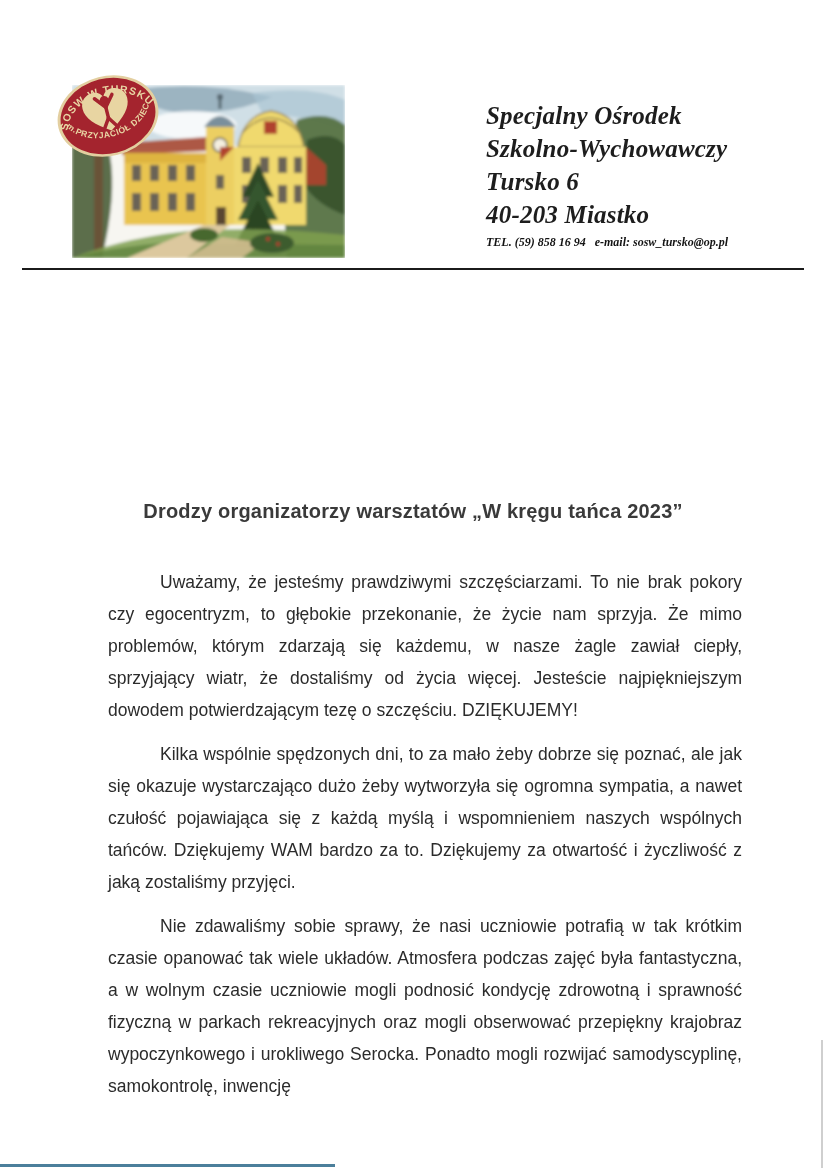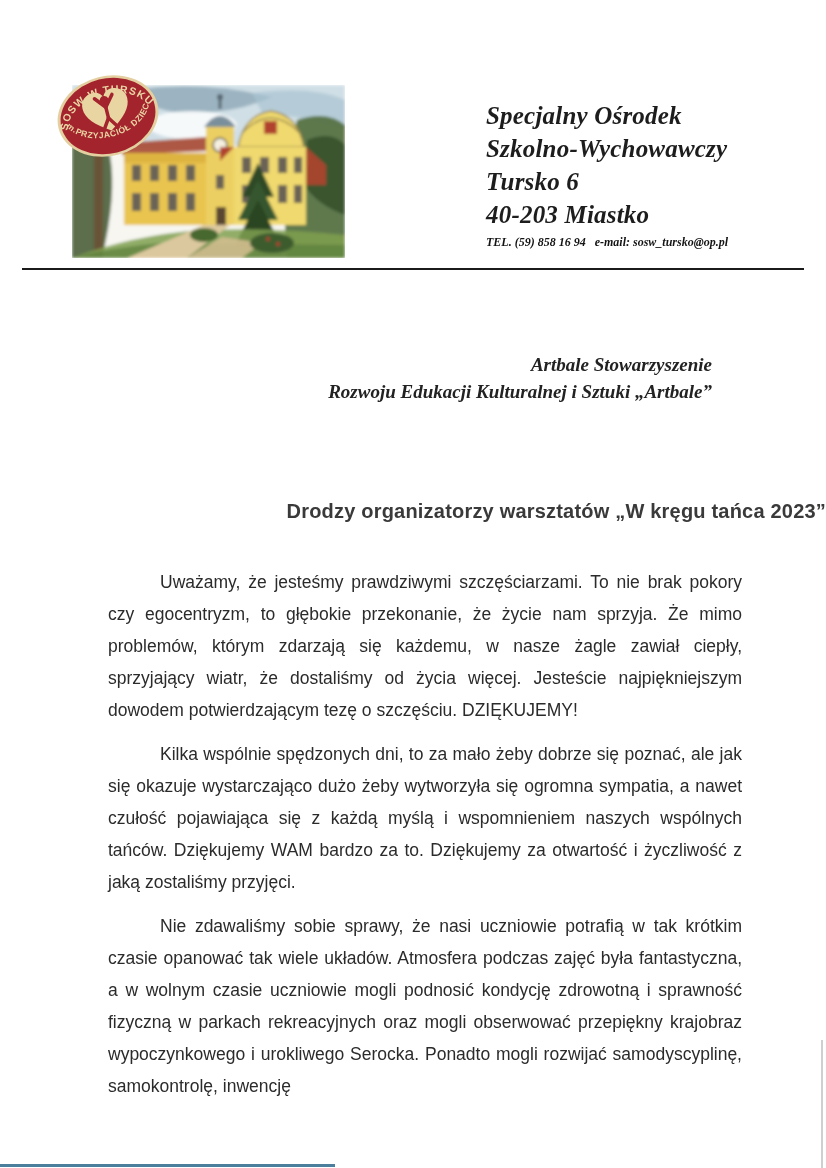--- a/index.html
+++ b/index.html
@@ -24,21 +24,21 @@
 
   
   .addressee{
     position:absolute;right:114px;top:351px;text-align:right;
     font-family:"Liberation Serif",serif;font-style:italic;font-weight:bold;
     font-size:19px;line-height:27px;color:#222222;
   }
 
   
   .salutation{
-    position:absolute;left:0;right:0;top:500px;text-align:right;
+    position:absolute;left:0;right:0;top:500px;text-align:center;
     font-weight:bold;font-size:20px;color:#3a3a3a;letter-spacing:.2px;
   }
   .body-text{
     position:absolute;left:92px;top:566px;width:650px;
     font-size:17.5px;line-height:32px;color:#2b2b2b;text-align:justify;
   }
   .body-text p{margin:0 0 12px 16px;text-indent:52px;}
 
   
   .artifact-right{position:absolute;left:821px;top:1040px;width:2px;height:128px;background:#cfcfcf;}
@@ -154,24 +154,20 @@
   <div class="org-block">
     <div class="org-line">Specjalny Ośrodek</div>
     <div class="org-line">Szkolno-Wychowawczy</div>
     <div class="org-line">Tursko 6</div>
     <div class="org-line">40-203 Miastko</div>
     <div class="contact-line">TEL. (59) 858 16 94   e-mail: sosw_tursko@op.pl</div>
   </div>
 
   <div class="divider"></div>
 
-  <div class="addressee">
-    <div>Artbale Stowarzyszenie</div>
-    <div>Rozwoju Edukacji Kulturalnej i Sztuki „Artbale”</div>
-  </div>
 
   <div class="salutation">Drodzy organizatorzy warsztatów „W kręgu tańca 2023”</div>
 
   <div class="body-text">
     <p>Uważamy, że jesteśmy prawdziwymi szczęściarzami. To nie brak pokory czy egocentryzm, to głębokie przekonanie, że życie nam sprzyja. Że mimo problemów, którym zdarzają się każdemu, w nasze żagle zawiał ciepły, sprzyjający wiatr, że dostaliśmy od życia więcej. Jesteście najpiękniejszym dowodem potwierdzającym tezę o szczęściu. DZIĘKUJEMY!</p>
     <p>Kilka wspólnie spędzonych dni, to za mało żeby dobrze się poznać, ale jak się okazuje wystarczająco dużo żeby wytworzyła się ogromna sympatia, a nawet czułość pojawiająca się z każdą myślą i wspomnieniem naszych wspólnych tańców. Dziękujemy WAM bardzo za to. Dziękujemy za otwartość i życzliwość z jaką zostaliśmy przyjęci.</p>
     <p>Nie zdawaliśmy sobie sprawy, że nasi uczniowie potrafią w tak krótkim czasie opanować tak wiele układów. Atmosfera podczas zajęć była fantastyczna, a w wolnym czasie uczniowie mogli podnosić kondycję zdrowotną i sprawność fizyczną w parkach rekreacyjnych oraz mogli obserwować przepiękny krajobraz wypoczynkowego i urokliwego Serocka. Ponadto mogli rozwijać samodyscyplinę, samokontrolę, inwencję</p>
   </div>
 
   <div class="artifact-right"></div>

